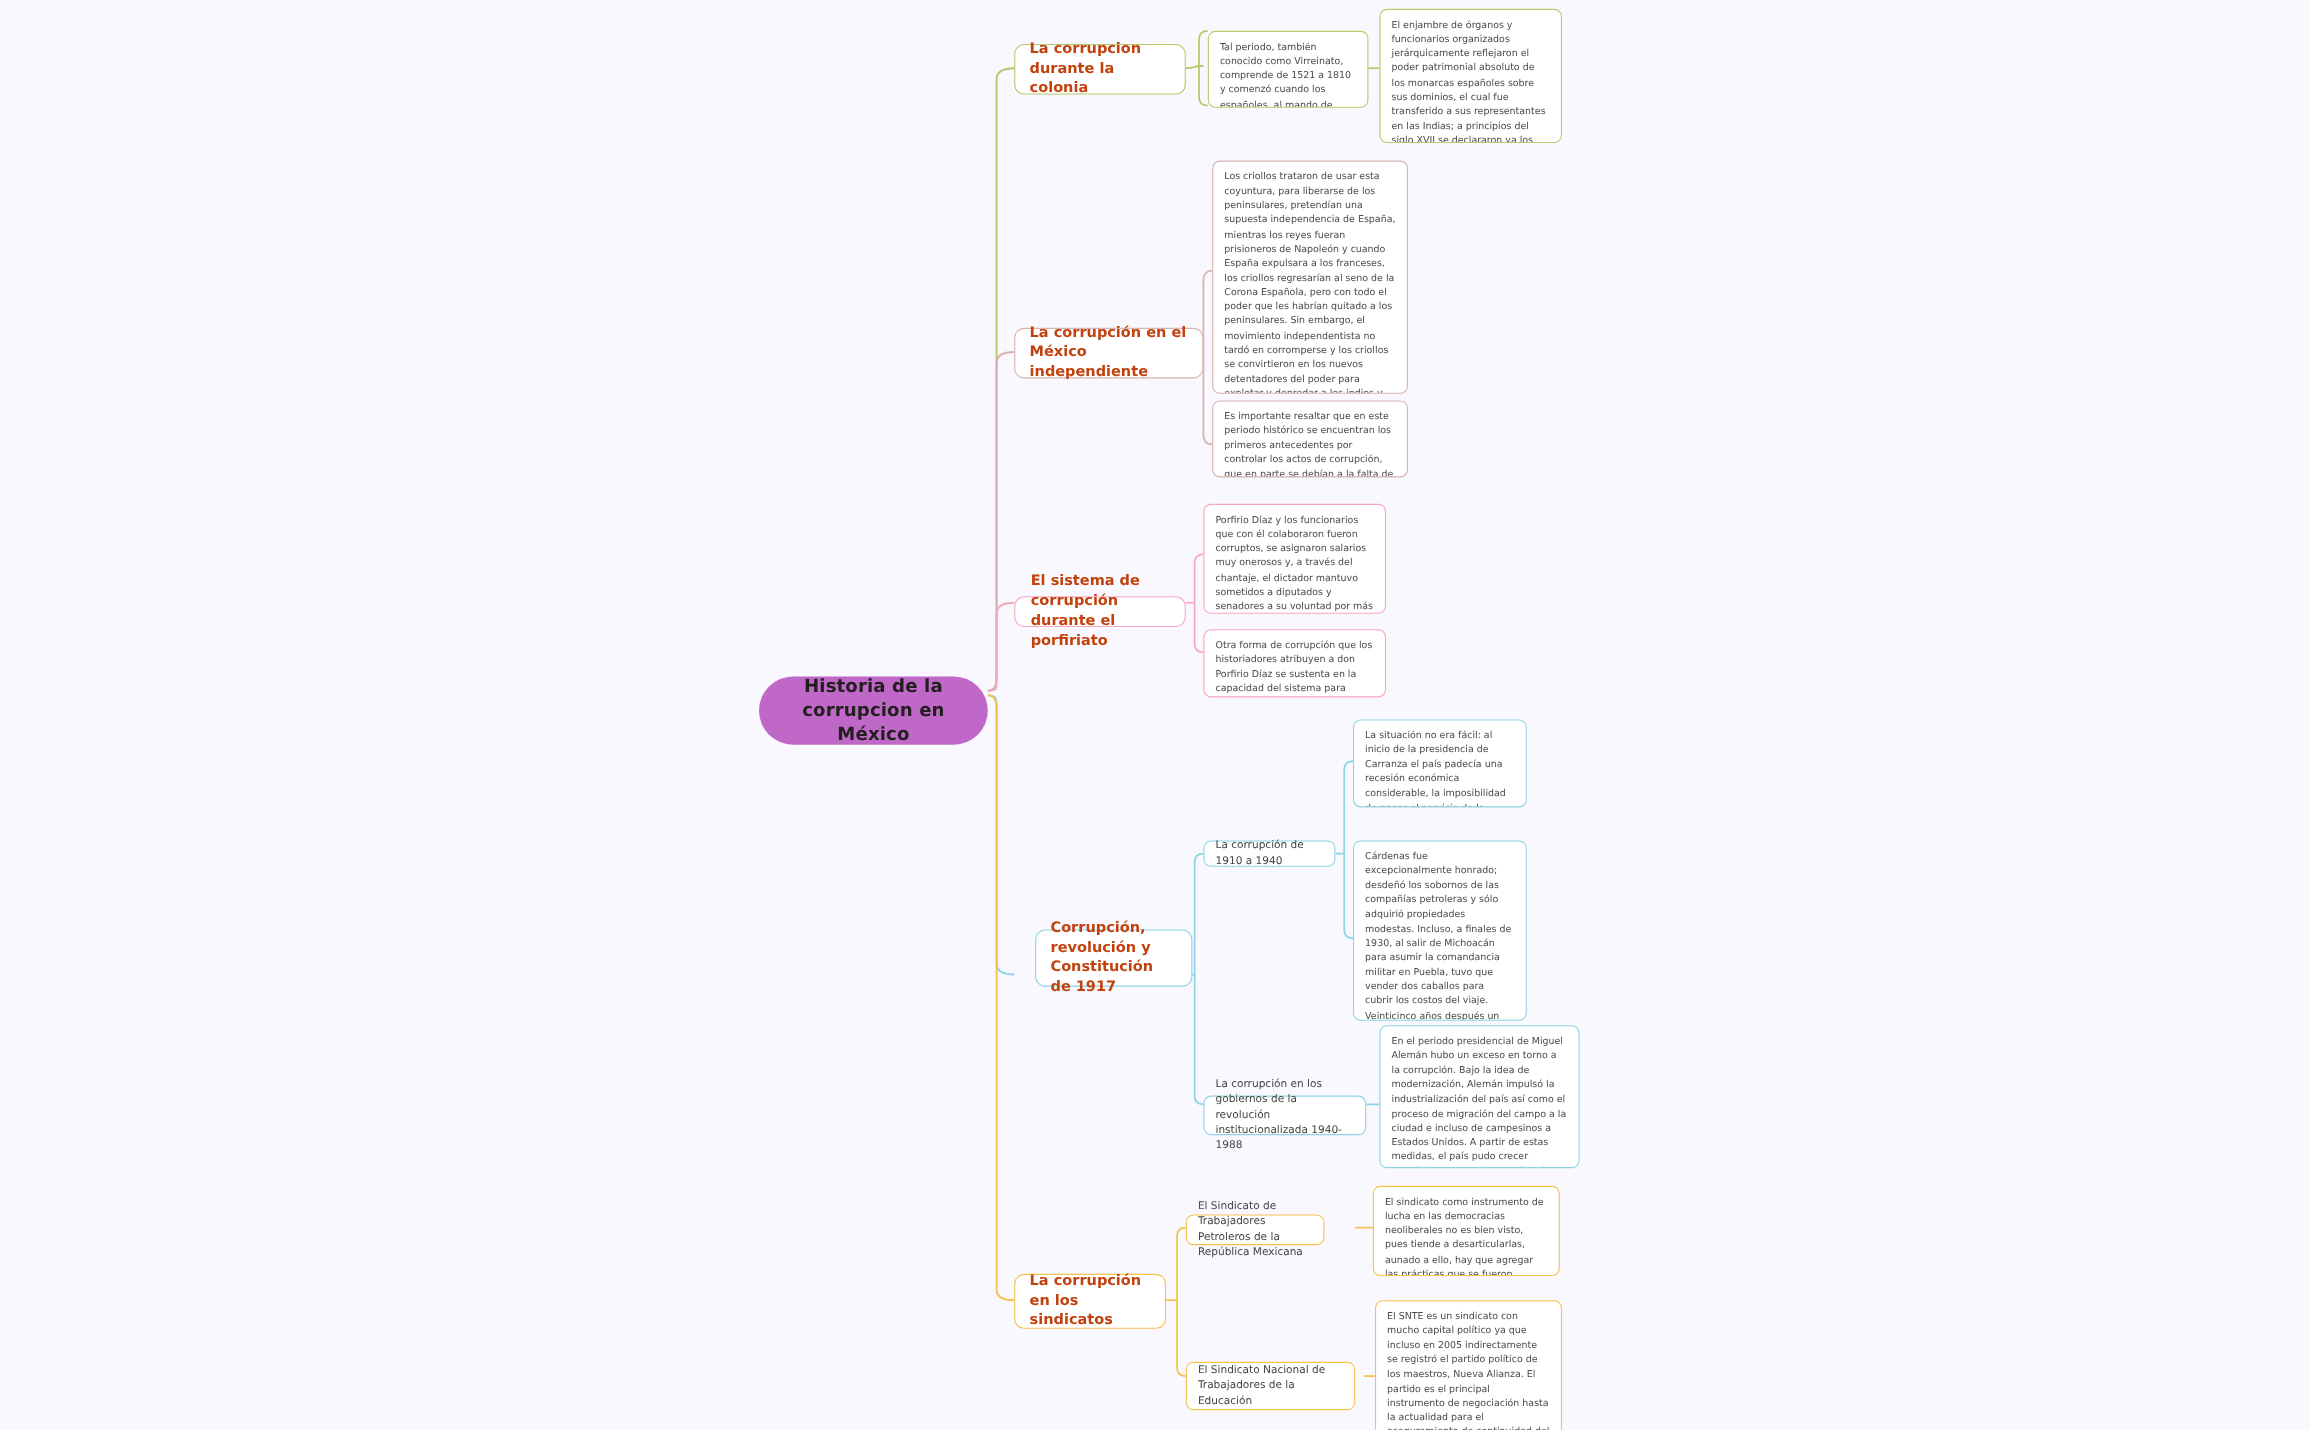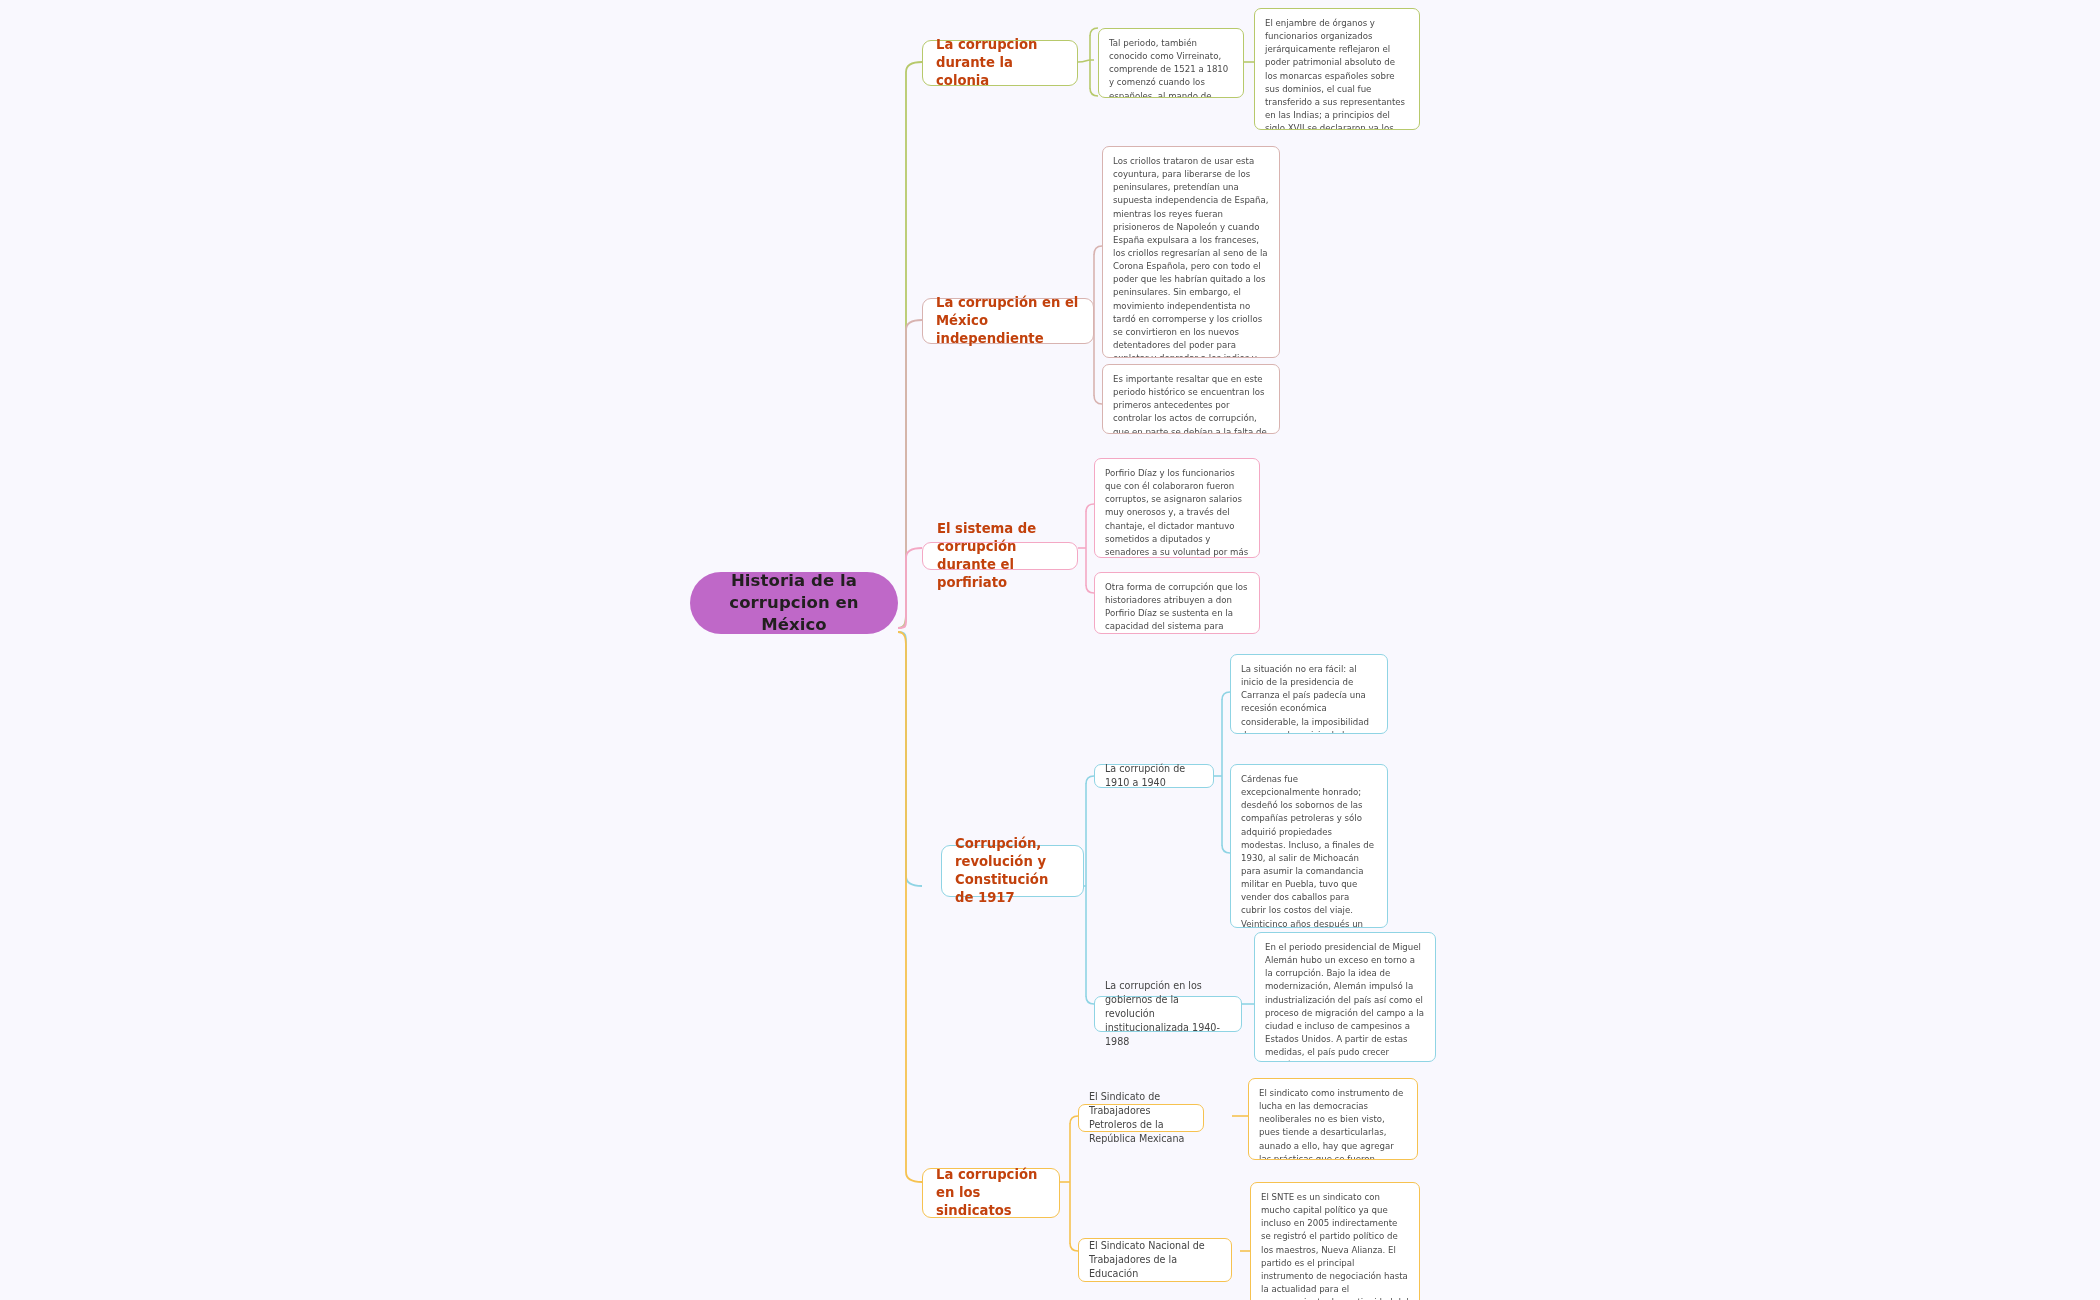--- a/index.html
+++ b/index.html
@@ -26,21 +26,21 @@
     left: 0; top: 0;
     width: 2100px;
     height: 1300px;
     pointer-events: none;
   }
 
   
   .root-node {
     position: absolute;
     left: 690px;
-    top: 572px;
+    top: 615px;
     width: 208px;
     height: 62px;
     background: #bf68c8;
     border-radius: 32px;
     display: flex;
     align-items: center;
     justify-content: center;
     text-align: center;
     color: #221f1f;
     font-size: 16.5px;
@@ -63,21 +63,21 @@
     font-weight: 700;
     line-height: 1.38;
     display: flex;
     align-items: center;
     padding: 9px 13px;
   }
   .topic.green   { border-color: #b7c96b; }
   .topic.rose    { border-color: #d8b3b0; }
   .topic.pink    { border-color: #f4a8c4; }
   .topic.cyan    { border-color: #8fd4e4; }
-  .topic.amber   { border-color: #f6c250; margin-top: 10px; }
+  .topic.amber   { border-color: #f6c250; }
 
   
   .subtopic {
     position: absolute;
     box-sizing: border-box;
     background: #ffffff;
     border: 1.5px solid #8fd4e4;
     border-radius: 7px;
     color: #444444;
     font-size: 9.6px;

